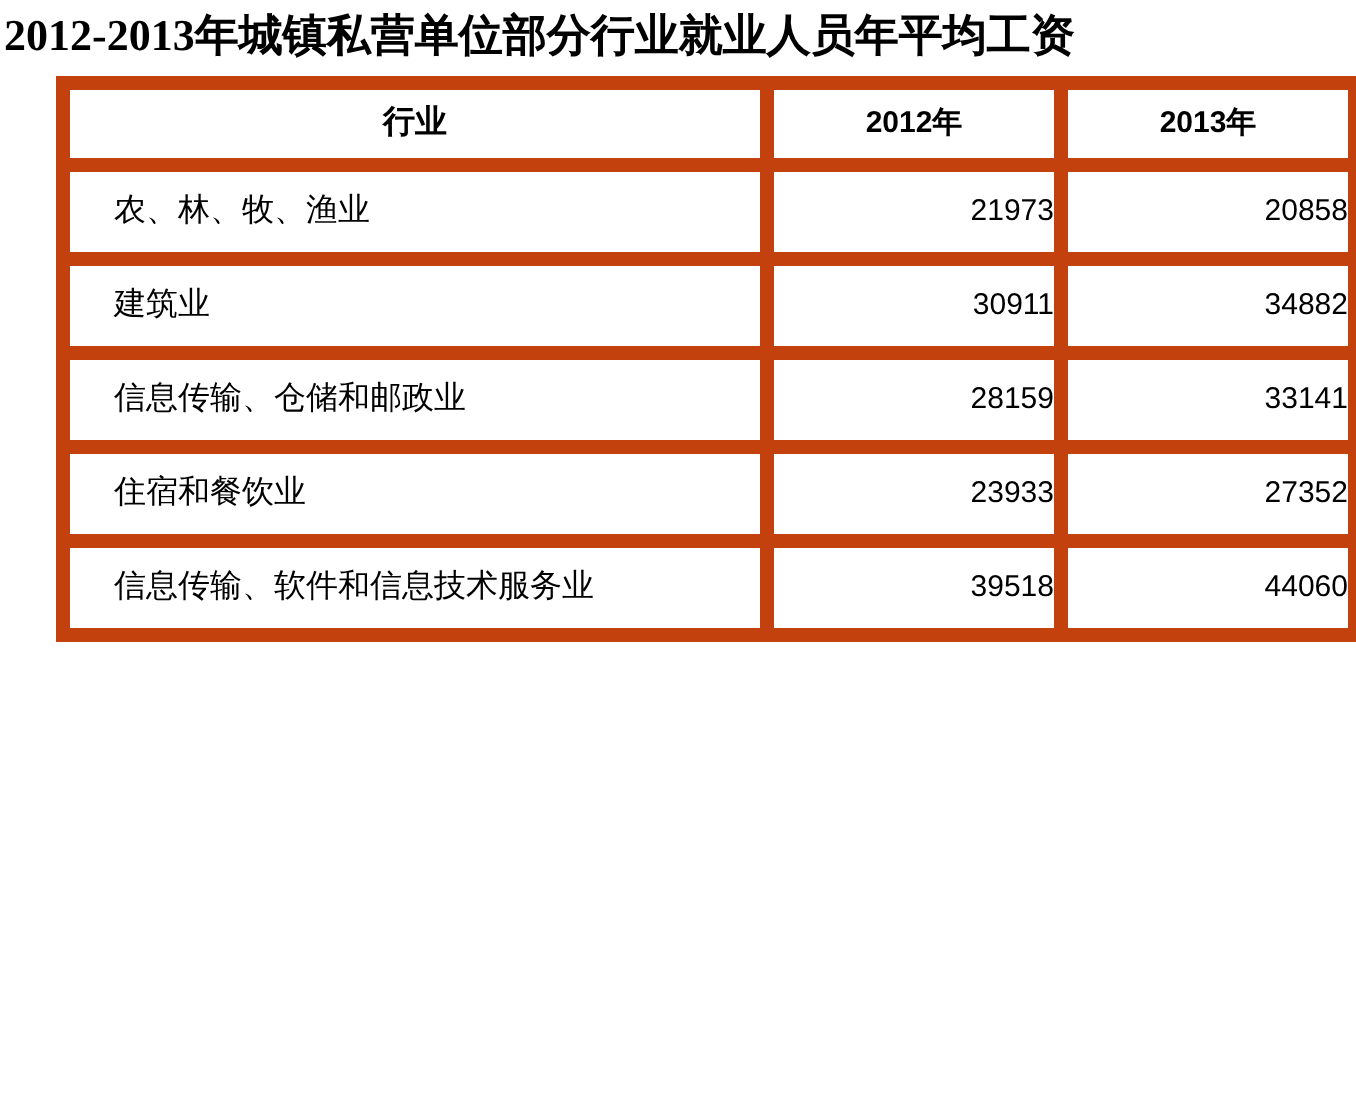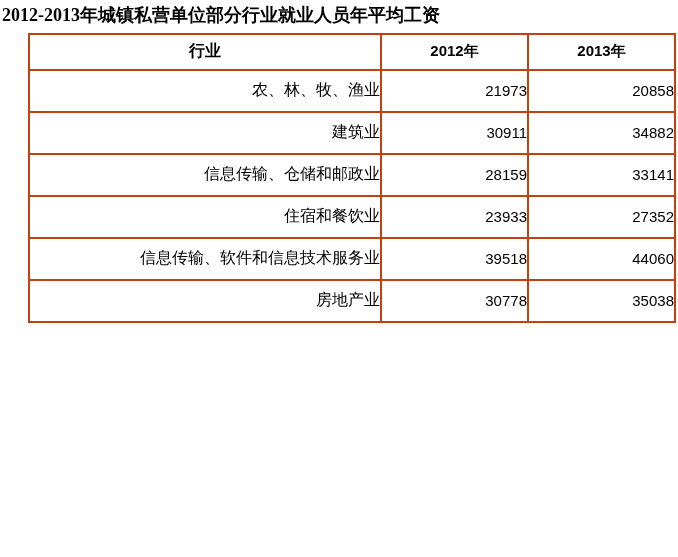--- a/index.html
+++ b/index.html
@@ -15,21 +15,21 @@
     overflow: hidden;
   }
   .page {
     position: relative;
     width: 678px;
     height: 557px;
     box-sizing: border-box;
   }
   .doc-title {
     font-family: "Liberation Serif", "DejaVu Serif", serif;
-    font-size: 18px;
+    font-size: 22px;
     font-weight: 700;
     letter-spacing: 0px;
     text-align: left;
     padding: 4px 0 6px 2px;
     white-space: nowrap;
     line-height: 1.25;
   }
   .table-wrap {
     padding: 0 4px 0 28px;
     box-sizing: border-box;
@@ -38,21 +38,21 @@
     border-collapse: collapse;
     width: 646px;
     table-layout: fixed;
   }
   table.wage-table col.c-industry { width: 352px; }
   table.wage-table col.c-y1 { width: 147px; }
   table.wage-table col.c-y2 { width: 147px; }
 
   table.wage-table th,
   table.wage-table td {
-    border: 2px solid #c2410c;
+    border: 7px solid #c2410c;
     padding: 0;
     vertical-align: middle;
   }
   table.wage-table thead th {
     height: 34px;
     font-weight: 700;
     font-size: 16px;
     text-align: center;
     font-family: "Liberation Serif", "DejaVu Serif", serif;
   }
@@ -61,21 +61,21 @@
     font-size: 15px;
   }
   table.wage-table tbody td {
     height: 40px;
   }
   .cell-industry {
     display: block;
     padding-left: 16px;
     font-size: 16px;
     font-family: "Liberation Serif", "DejaVu Serif", serif;
-    text-align: right;
+    text-align: left;
     white-space: nowrap;
   }
   .cell-num {
     display: block;
     text-align: right;
     font-family: "Liberation Sans", sans-serif;
     font-size: 15px;
   }
   tbody tr:nth-child(1) .cell-industry,
   tbody tr:nth-child(2) .cell-industry,
@@ -155,28 +155,17 @@
           <td>
               <span class="cell-industry">信息传输、软件和信息技术服务业</span>
             </td>
           <td>
               <span class="cell-num">39518</span>
             </td>
           <td>
               <span class="cell-num">44060</span>
             </td>
         </tr>
-        <tr>
-          <td>
-              <span class="cell-industry">房地产业</span>
-            </td>
-          <td>
-              <span class="cell-num">30778</span>
-            </td>
-          <td>
-              <span class="cell-num">35038</span>
-            </td>
-        </tr>
       </tbody>
     </table>
   </div>
 
 </div>
 
 </body></html>

